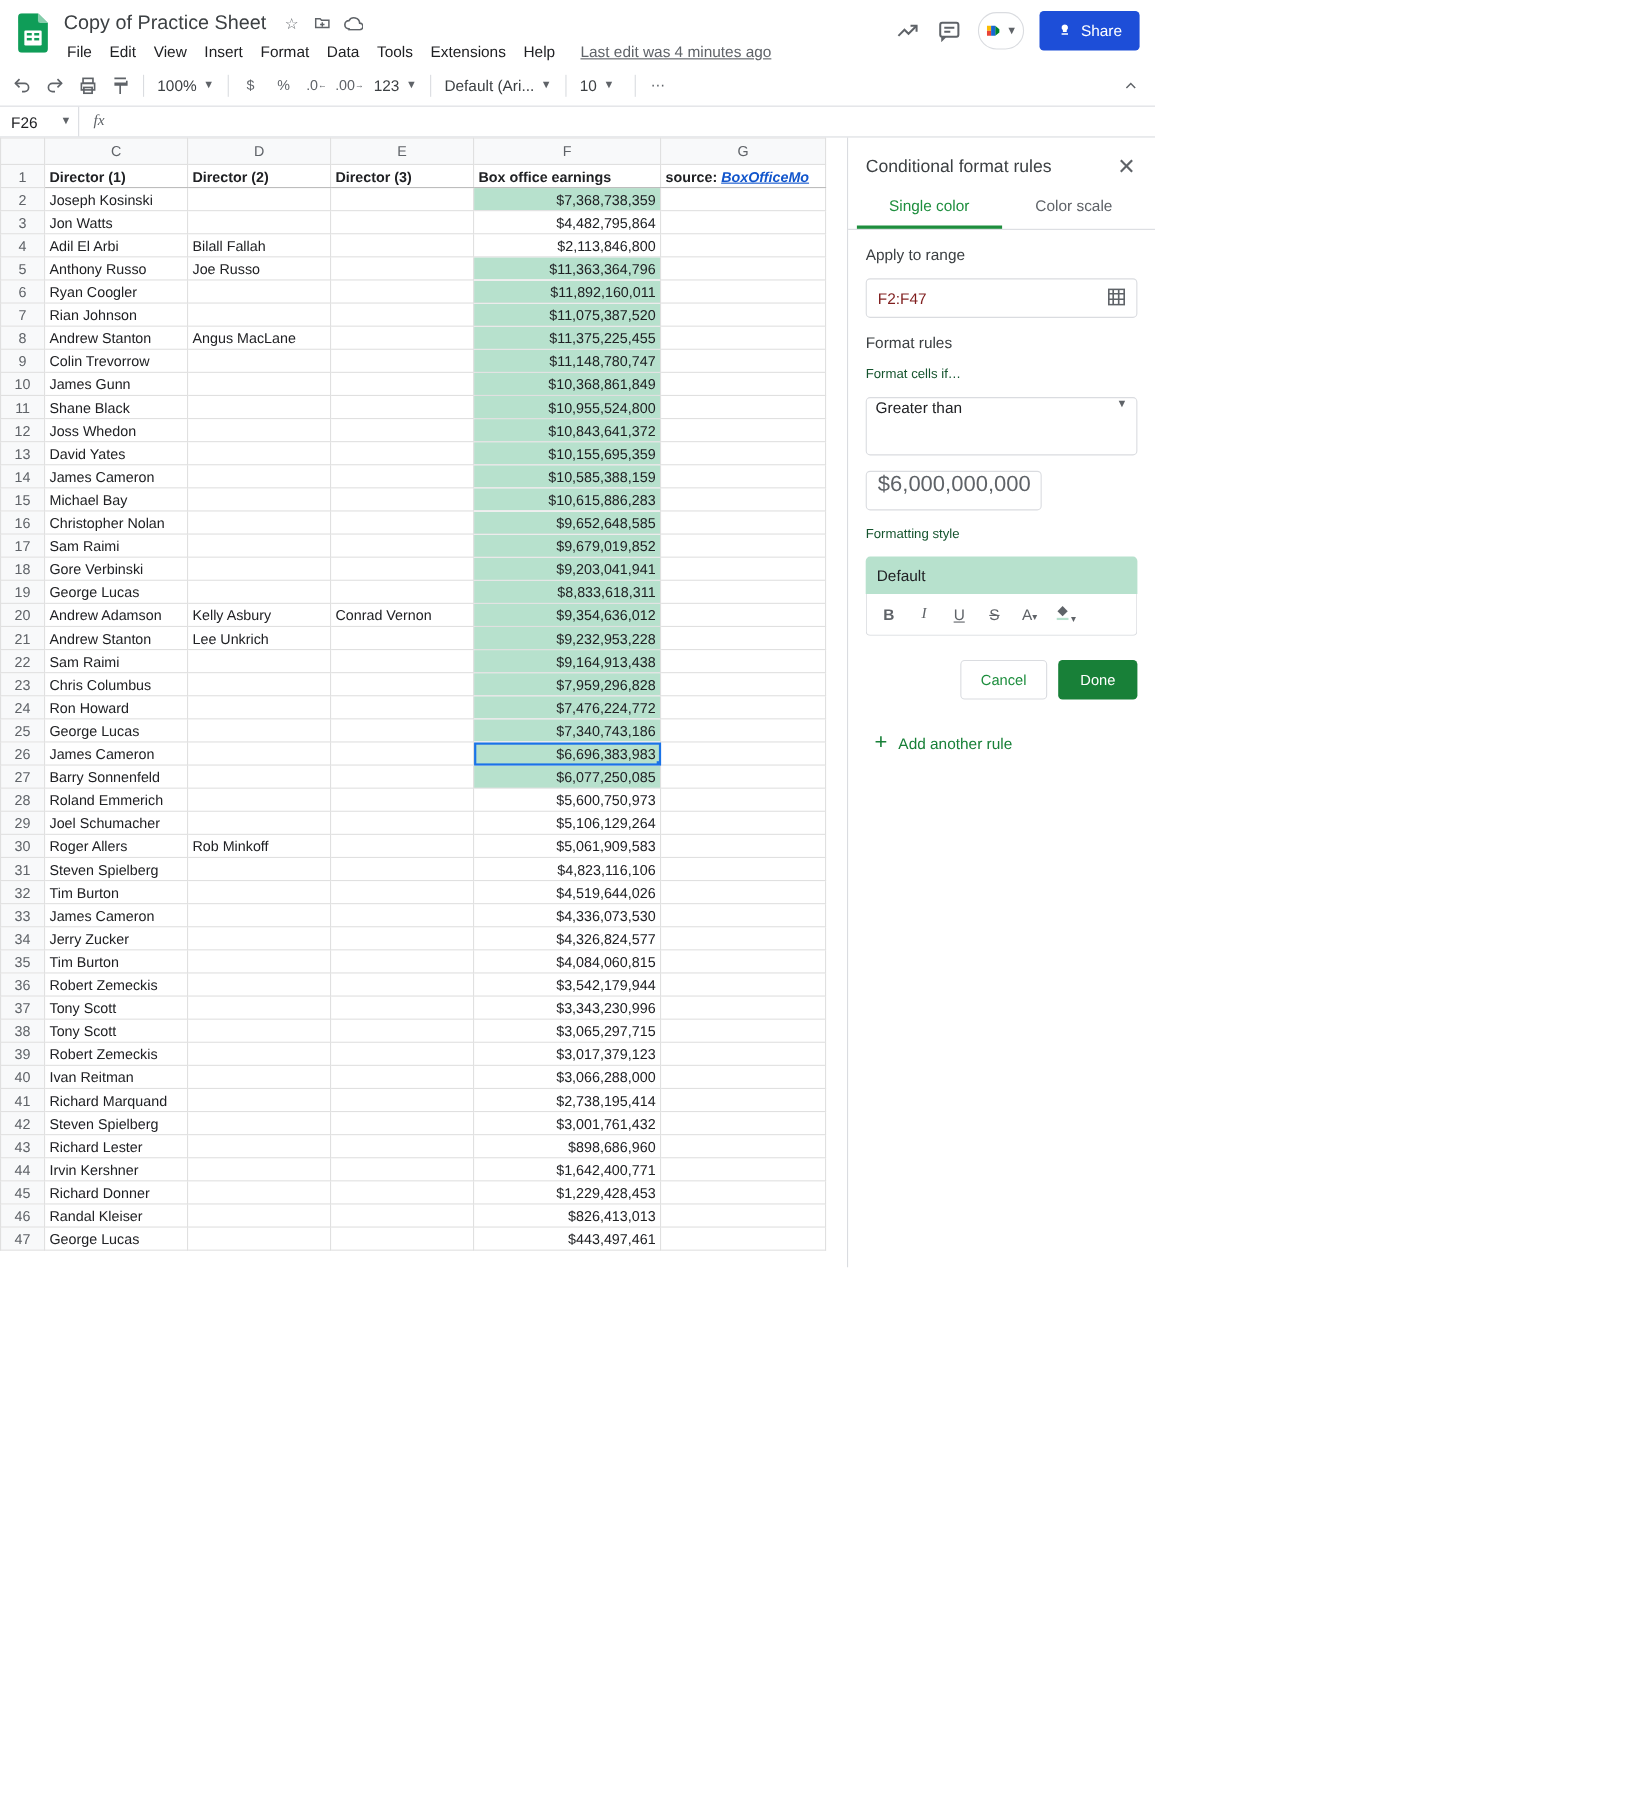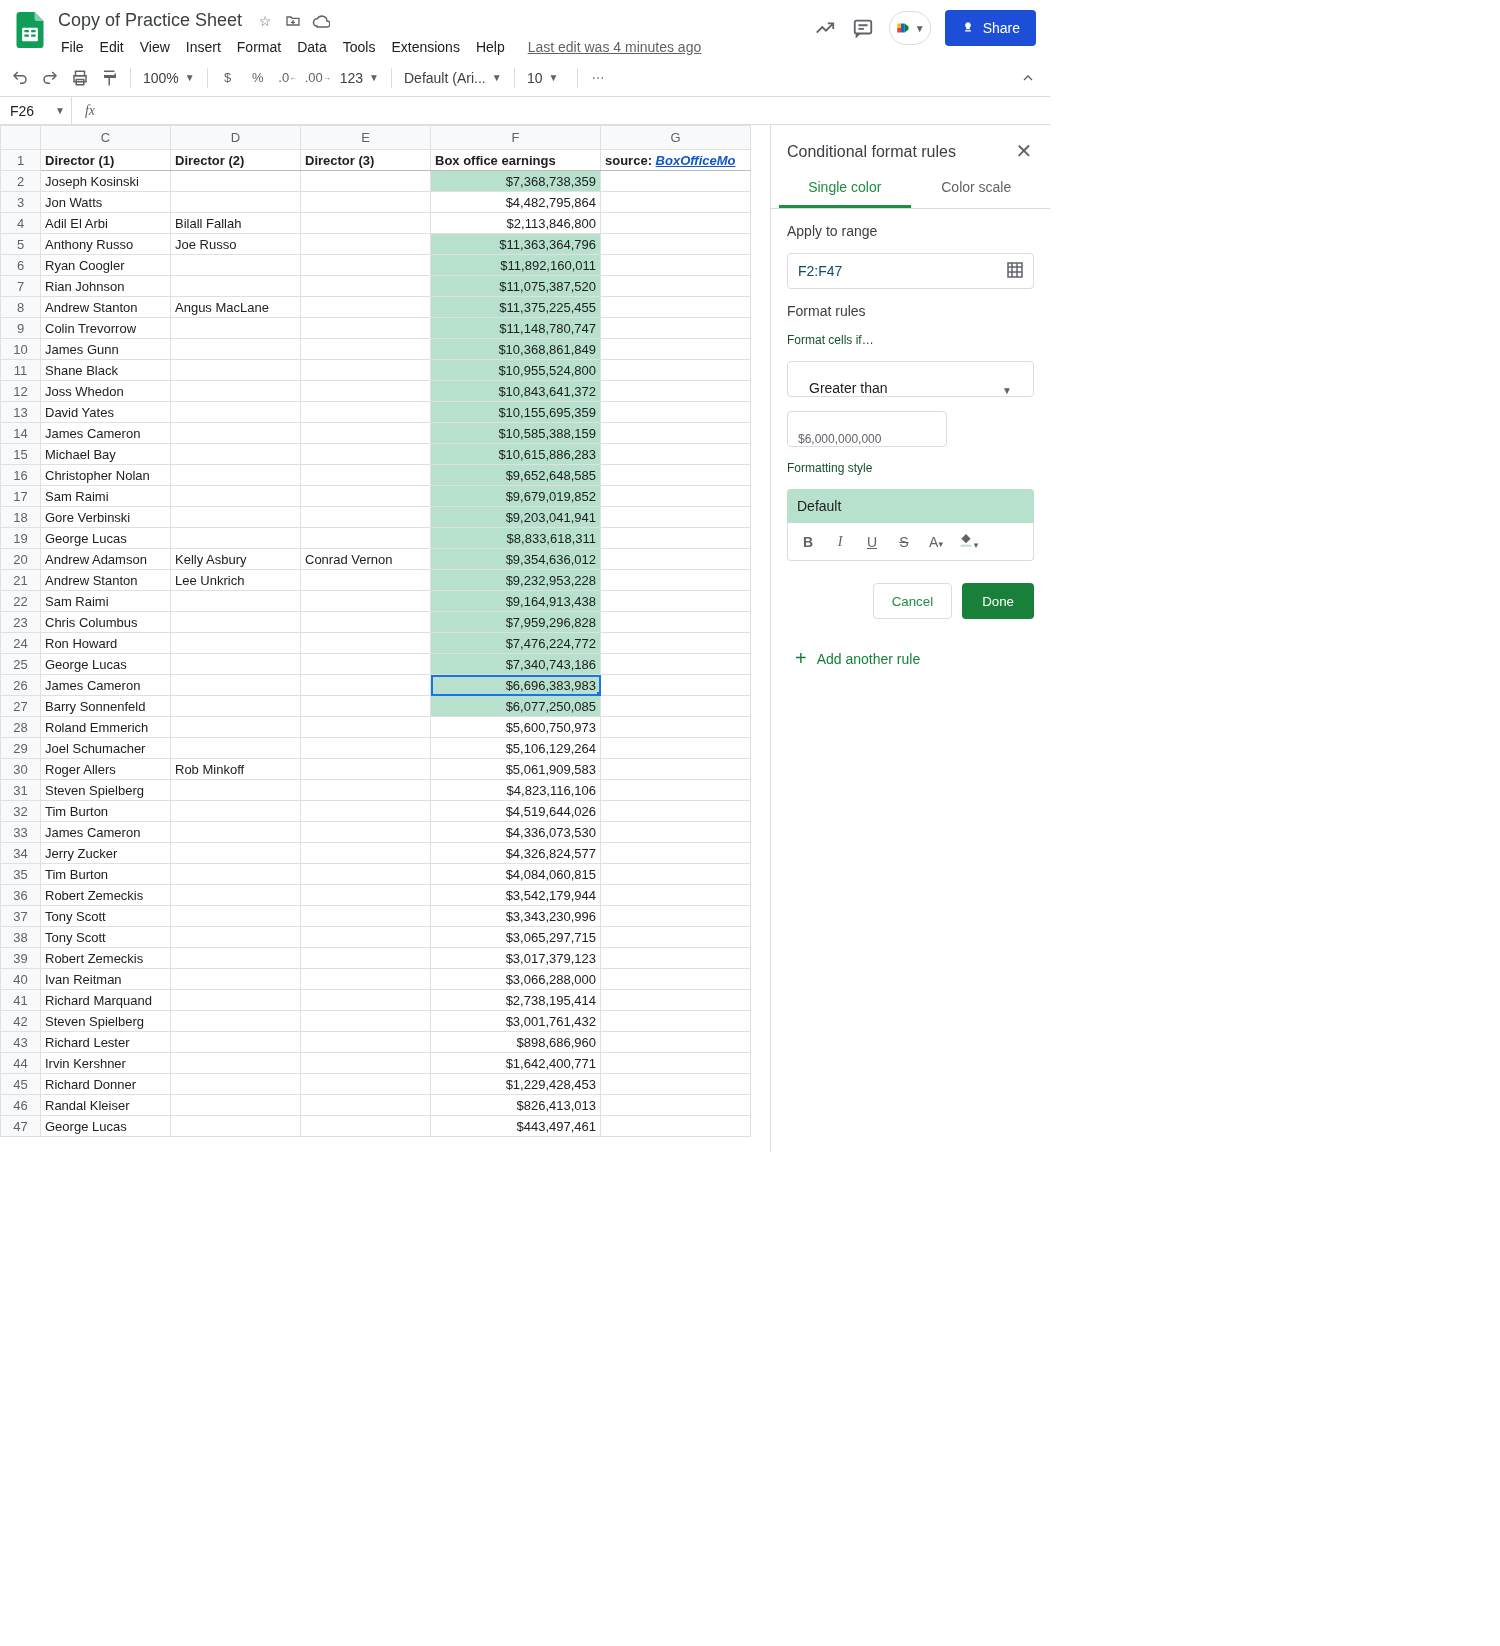--- a/index.html
+++ b/index.html
@@ -65,24 +65,24 @@
 
 .sp-header { display:flex; align-items:flex-end; justify-content:space-between; padding: 16px 16px 8px 16px; }
 .sp-title { font-size: 16px; font-weight: 500; color:#3c4043; }
 .sp-close { width:20px; height:20px; color:#5f6368; cursor:pointer; display:flex; align-items:center; justify-content:center; font-size: 20px;}
 .sp-tabs { display:flex; border-bottom: 1px solid #dadce0; padding: 0 8px; }
 .sp-tab { flex:1; text-align:center; padding: 10px 0; font-size:14px; color:#5f6368; cursor:pointer; }
 .sp-tab.active { color:#1e8e3e; border-bottom: 3px solid #1e8e3e; font-weight:500; }
 .sp-body { padding: 14px 16px; display:flex; flex-direction:column; gap: 14px; overflow-y:auto; }
 .sp-label { font-size: 14px; color:#3c4043; font-weight:500; }
 .sp-sub { font-size: 12px; color:#14532d; }
-.sp-input { border:1px solid #dadce0; border-radius:4px; height:36px; display:flex; align-items:center; padding:0 10px; font-size:14px; color:#0c4a6e; justify-content:space-between; }
+.sp-input { border:1px solid #dadce0; border-radius:4px; height:36px; display:flex; align-items:center; padding:0 10px; font-size:14px; color:#7f1d1d; justify-content:space-between; }
 .sp-input .range-ic { color:#5f6368; }
-.sp-select { border:1px solid #dadce0; border-radius:4px; height:36px; display:flex; align-items:flex-end; padding:0 21px; font-size:14px; justify-content:space-between; cursor:pointer; }
-.sp-value-input { border:1px solid #dadce0; border-radius:4px; height:36px; padding:0 10px; font-size:12px; width: 160px; color:#5f6368; display:flex; align-items:flex-end;}
+.sp-select { border:1px solid #dadce0; border-radius:4px; height:53px; display:flex; align-items:flex-start; padding:0 8px; font-size:14px; justify-content:space-between; cursor:pointer; }
+.sp-value-input { border:1px solid #dadce0; border-radius:4px; height:36px; padding:0 10px; font-size:20px; width: 160px; color:#5f6368; display:flex; align-items:flex-start;}
 .sp-preview { background:#b7e1cd; border-radius:4px 4px 0 0; height:34px; display:flex; align-items:center; padding:0 10px; font-size:14px; }
 .sp-format-bar { border:1px solid #dadce0; border-top:none; border-radius:0 0 4px 4px; height:38px; display:flex; align-items:center; gap:8px; padding:0 8px; color:#5f6368; }
 .sp-format-bar span { width:24px; text-align:center; cursor:pointer; font-size:14px; }
 .sp-actions { display:flex; justify-content:flex-end; gap:10px; padding-top:8px; }
 .btn-outline { border:1px solid #dadce0; background:#fff; color:#1e8e3e; height:36px; padding:0 18px; border-radius:4px; font-weight:500; cursor:pointer; }
 .btn-solid { background:#188038; color:#fff; height:36px; padding:0 20px; border-radius:4px; font-weight:500; cursor:pointer; border:none; }
 .sp-add { color:#188038; font-weight:500; display:flex; align-items:center; gap:10px; padding: 14px 8px; cursor:pointer; }
 .sp-add .plus { font-size:20px; }
 </style>
 </head>

